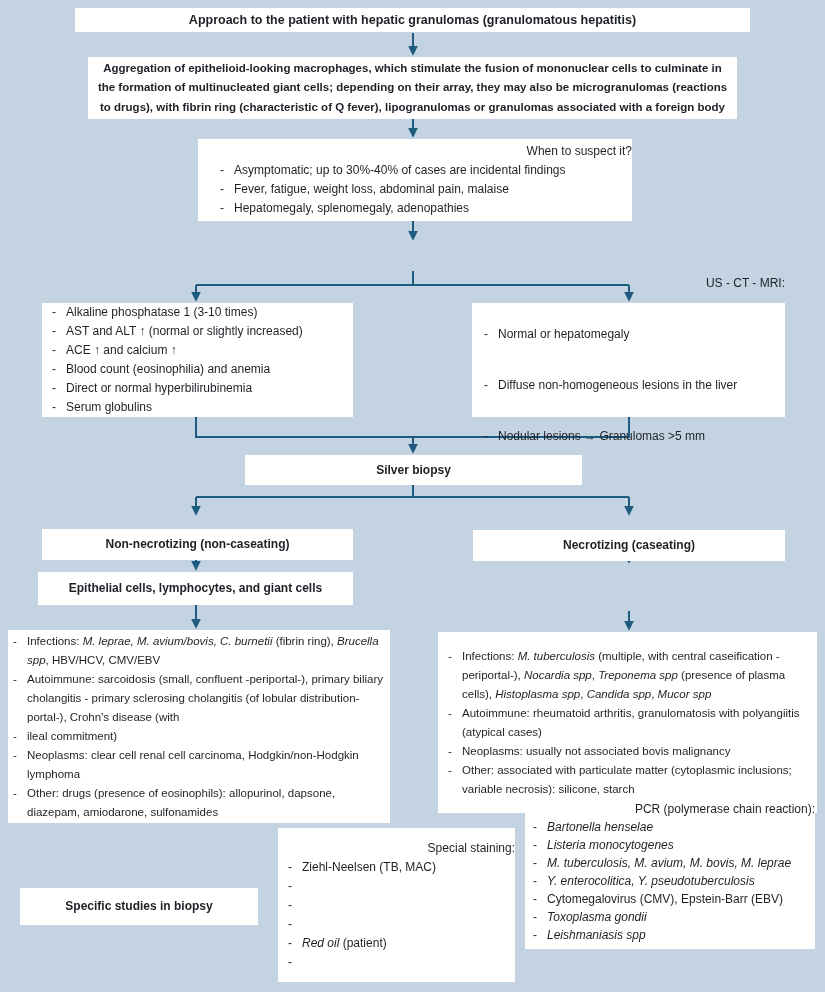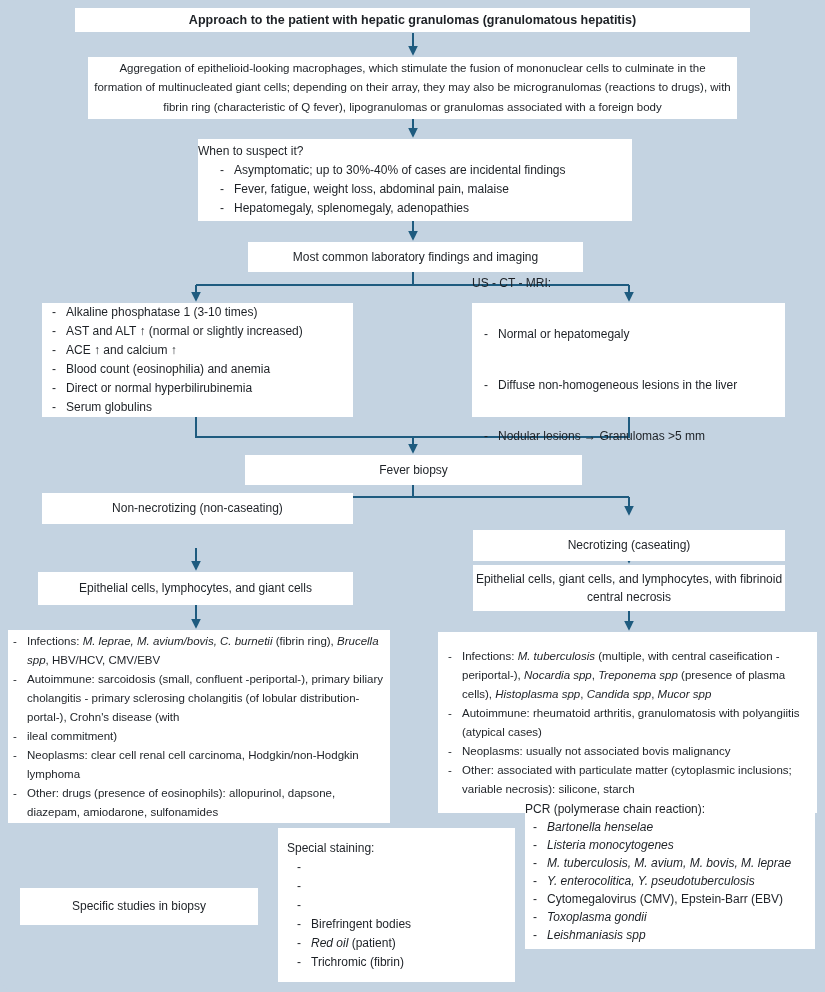--- a/index.html
+++ b/index.html
@@ -14,25 +14,25 @@
     font-family:"Liberation Sans",sans-serif;color:var(--text);overflow:hidden;border-radius:17px;
   }
   svg.connectors{position:absolute;left:0;top:0;width:825px;height:992px;}
   .connector{stroke:var(--line);stroke-width:2;fill:none;}
   .arrowhead{fill:var(--line);}
   .box{
     position:absolute;background:var(--box);box-sizing:border-box;
     font-size:12px;line-height:19px;
     display:flex;flex-direction:column;justify-content:center;
   }
-  .center{text-align:center;}
+  .center{text-align:center;font-weight:bold;}
   .title-box{font-size:12.5px;font-weight:bold;}
   .definition-box{font-size:11.5px;line-height:19.5px;padding:0 6px;}
   .small{font-size:11.5px;}
-  .heading{text-align:left;width:100%;}
+  .heading{text-align:right;width:100%;}
   .li{display:flex;align-items:flex-start;}
   .dash{flex:0 0 14px;}
   .txt{flex:1;padding-right:3px;}
   .pad10{padding-left:10px;}
   .pad8{padding-left:8px;}
   .pad5{padding-left:5px;}
   .pad12{padding-left:12px;}
   .pad22{padding-left:22px;}
   .lh18{line-height:18px;}
 </style>
@@ -77,21 +77,20 @@
     <div class="li pad22">
       <span class="dash">-</span>
       <span class="txt">Fever, fatigue, weight loss, abdominal pain, malaise</span>
     </div>
     <div class="li pad22">
       <span class="dash">-</span>
       <span class="txt">Hepatomegaly, splenomegaly, adenopathies</span>
     </div>
   </div>
 
-  <div class="box center" style="left:248px;top:242px;width:335px;height:30px;">Most common laboratory findings and imaging</div>
 
   <div class="box" style="left:42px;top:303px;width:311px;height:114px;">
     <div class="li pad10">
       <span class="dash">-</span>
       <span class="txt">Alkaline phosphatase 1 (3-10 times)</span>
     </div>
     <div class="li pad10">
       <span class="dash">-</span>
       <span class="txt">AST and ALT ↑ (normal or slightly increased)</span>
     </div>
@@ -122,29 +121,28 @@
     <div class="li pad12">
       <span class="dash">-</span>
       <span class="txt">Diffuse non-homogeneous lesions in the liver</span>
     </div>
     <div class="li pad12">
       <span class="dash">-</span>
       <span class="txt">Nodular lesions → Granulomas &gt;5 mm</span>
     </div>
   </div>
 
-  <div class="box center" style="left:245px;top:455px;width:337px;height:30px;">Fever biopsy</div>
-
-  <div class="box center" style="left:42px;top:493px;width:311px;height:31px;">Non-necrotizing (non-caseating)</div>
+  <div class="box center" style="left:245px;top:455px;width:337px;height:30px;">Silver biopsy</div>
+
+  <div class="box center" style="left:42px;top:529px;width:311px;height:31px;">Non-necrotizing (non-caseating)</div>
 
   <div class="box center" style="left:473px;top:517px;width:312px;height:31px;margin-top:13px;">Necrotizing (caseating)</div>
 
   <div class="box center" style="left:38px;top:572px;width:315px;height:33px;">Epithelial cells, lymphocytes, and giant cells</div>
 
-  <div class="box center lh18" style="left:473px;top:565px;width:312px;height:46px;">Epithelial cells, giant cells, and lymphocytes, with fibrinoid central necrosis</div>
 
   <div class="box small" style="left:8px;top:630px;width:382px;height:193px;">
     <div class="li pad5">
       <span class="dash">-</span>
       <span class="txt"><span>Infections: </span><i>M. leprae, M. avium/bovis, C. burnetii</i><span> (fibrin ring), </span><i>Brucella spp</i><span>, HBV/HCV, CMV/EBV</span></span>
     </div>
     <div class="li pad5">
       <span class="dash">-</span>
       <span class="txt">Autoimmune: sarcoidosis (small, confluent -periportal-), primary biliary cholangitis - primary sclerosing cholangitis (of lobular distribution-portal-), Crohn's disease (with</span>
     </div>
@@ -176,42 +174,41 @@
       <span class="txt">Neoplasms: usually not associated bovis malignancy</span>
     </div>
     <div class="li pad10">
       <span class="dash">-</span>
       <span class="txt">Other: associated with particulate matter (cytoplasmic inclusions; variable necrosis): silicone, starch</span>
     </div>
   </div>
 
   <div class="box center" style="left:20px;top:888px;width:238px;height:37px;">Specific studies in biopsy</div>
 
-  <div class="box" style="left:278px;top:828px;width:237px;height:154px;padding-left:9px;">
+  <div class="box" style="left:278px;top:828px;width:237px;height:154px;">
     <div class="heading">Special staining:</div>
     <div class="li pad10">
       <span class="dash">-</span>
-    </div>
-    <div class="li pad10">
-      <span class="dash">-</span>
-    </div>
-    <div class="li pad10">
-      <span class="dash">-</span>
-    </div>
-    <div class="li pad10">
-      <span class="dash">-</span>
-      <span class="txt">Birefringent bodies</span>
+      <span class="txt">Ziehl-Neelsen (TB, MAC)</span>
+    </div>
+    <div class="li pad10">
+      <span class="dash">-</span>
+    </div>
+    <div class="li pad10">
+      <span class="dash">-</span>
+    </div>
+    <div class="li pad10">
+      <span class="dash">-</span>
     </div>
     <div class="li pad10">
       <span class="dash">-</span>
       <span class="txt"><i>Red oil</i><span> (patient)</span></span>
     </div>
     <div class="li pad10">
       <span class="dash">-</span>
-      <span class="txt">Trichromic (fibrin)</span>
     </div>
   </div>
 
   <div class="box lh18" style="left:525px;top:795px;width:290px;height:154px;">
     <div class="heading">PCR (polymerase chain reaction):</div>
     <div class="li pad8">
       <span class="dash">-</span>
       <span class="txt"><i>Bartonella henselae</i></span>
     </div>
     <div class="li pad8">

